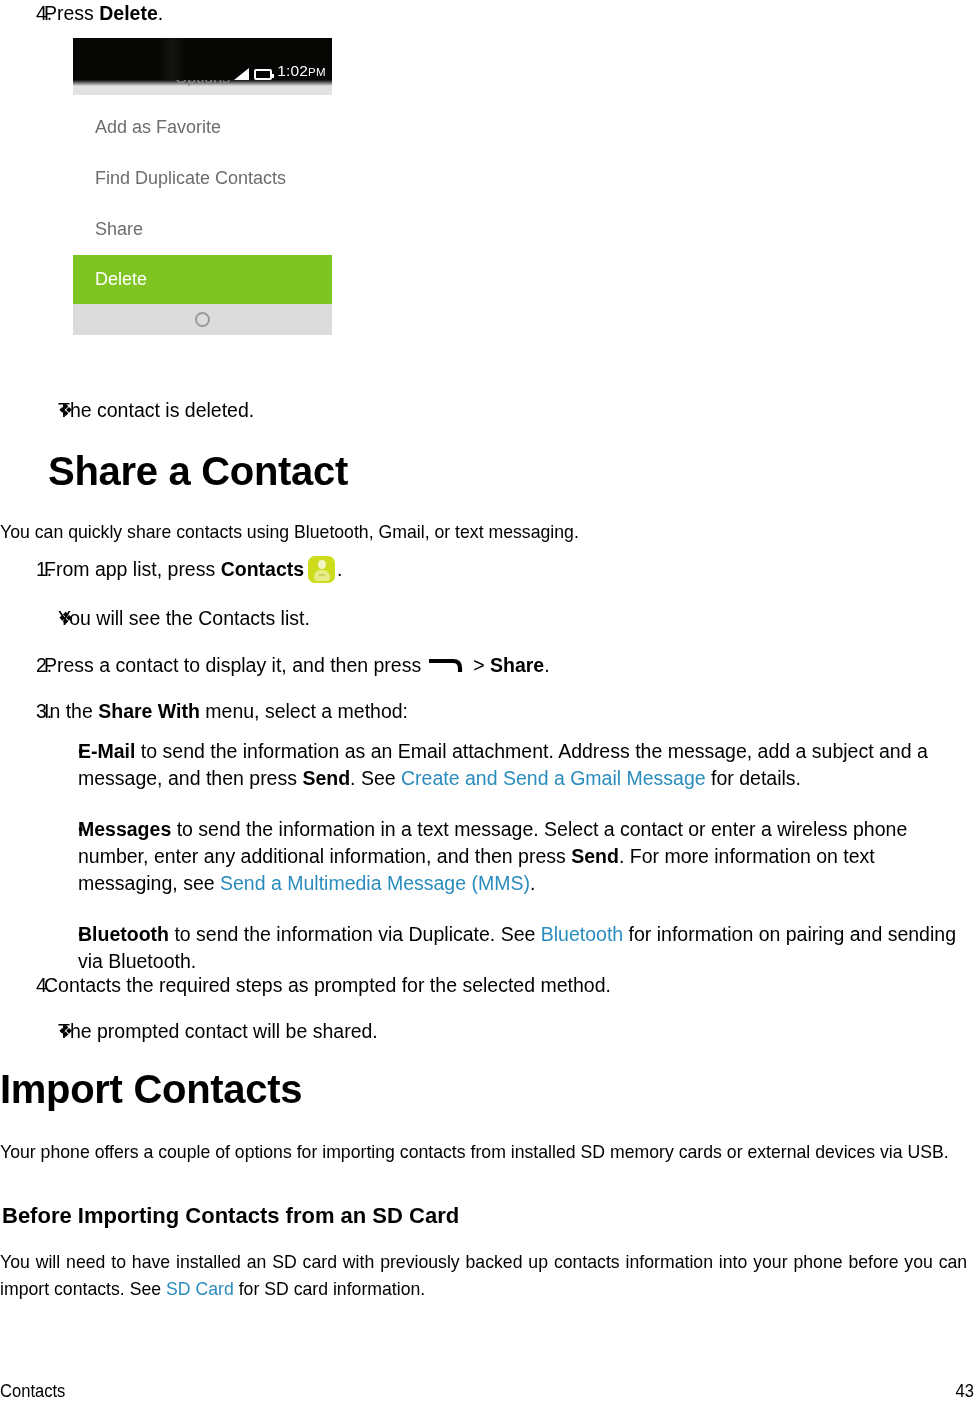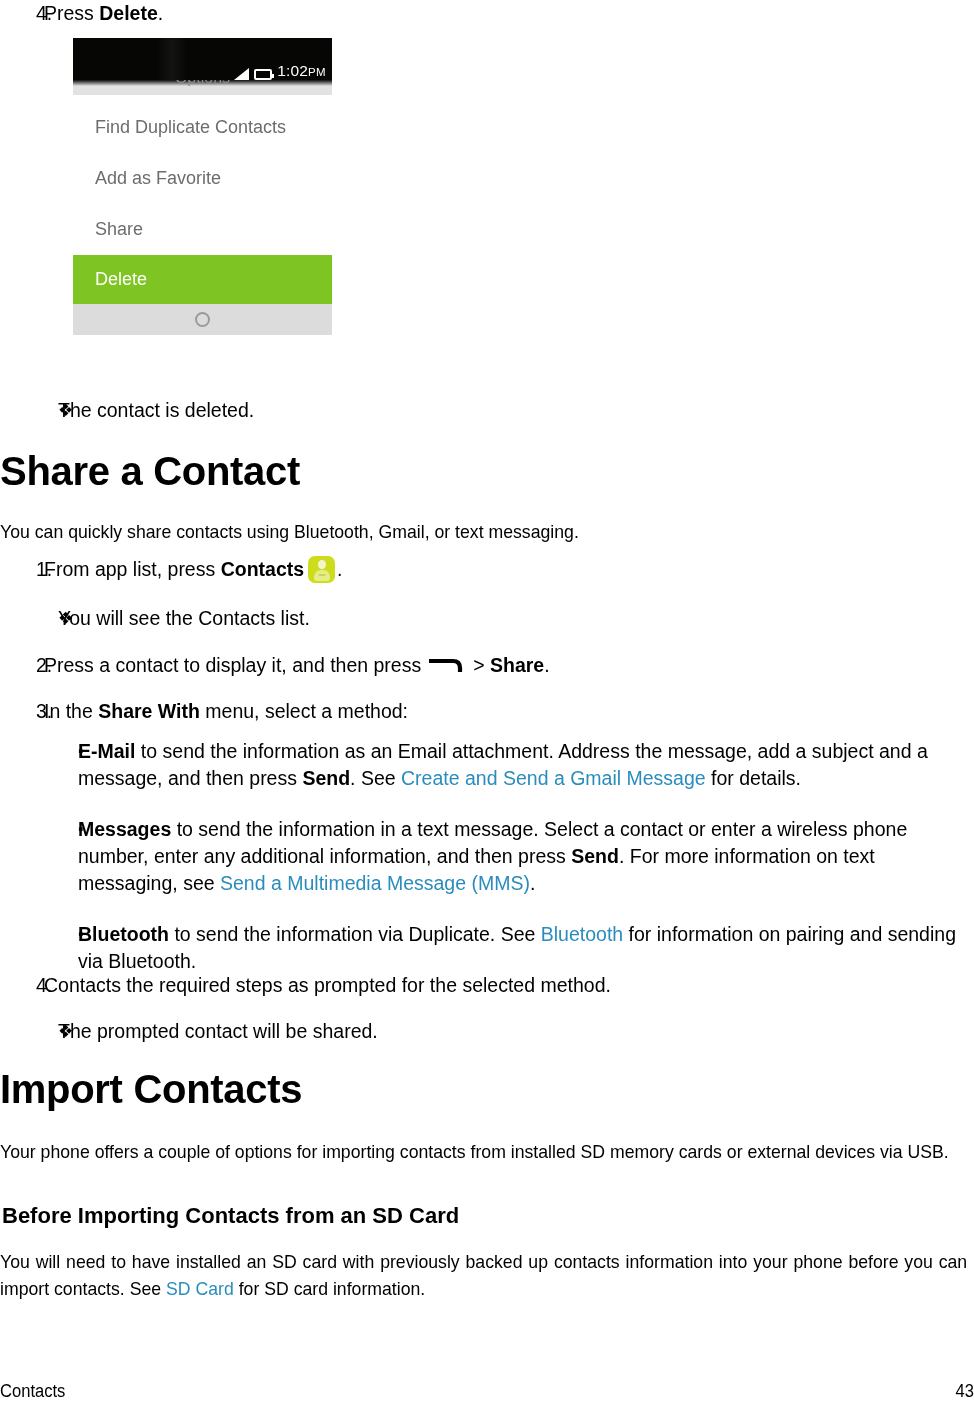--- a/index.html
+++ b/index.html
@@ -293,44 +293,44 @@
         <div class="clock"><span>1:02</span><span class="ampm">PM</span></div>
       </div>
     </div>
 
     <div class="opt-strip">
       <div class="opt-label">Options</div>
     </div>
 
     <div class="menu-list">
       <div class="menu-row">
+        <span>Add as Favorite</span>
+      </div>
+      <div class="menu-row">
         <span>Find Duplicate Contacts</span>
-      </div>
-      <div class="menu-row">
-        <span>Add as Favorite</span>
       </div>
       <div class="menu-row">
         <span>Share</span>
       </div>
       <div class="menu-row selected">
         <span>Delete</span>
       </div>
     </div>
 
     <div class="nav-bar">
       <div class="home-circle"></div>
     </div>
   </div>
 
   <div class="result" style="position:absolute; left:0; top:397px; width:760px;">
     <span class="dia">❖</span>
     <span class="result-body">The contact is deleted.</span>
   </div>
 
-  <h1 class="heading1" style="position:absolute; left:0; top:448px;">Share a Contact</h1>
+  <h1 class="heading1" style="position:absolute; left:0; top:448px;padding-left:48px;">Share a Contact</h1>
 
   <div class="prose" style="position:absolute; left:0; top:518px; width:940px;">You can quickly share contacts using Bluetooth, Gmail, or text messaging.</div>
 
   <div class="step" style="position:absolute; left:0; top:556px; width:800px;">
     <span class="num">1.</span>
     <span class="step-body"><span>From app list, press </span><b>Contacts</b><span class="contacts-icon"><span class="head"></span><span class="torso"></span></span><span>.</span></span>
   </div>
 
   <div class="result" style="position:absolute; left:0; top:605px; width:800px;">
     <span class="dia">❖</span>

